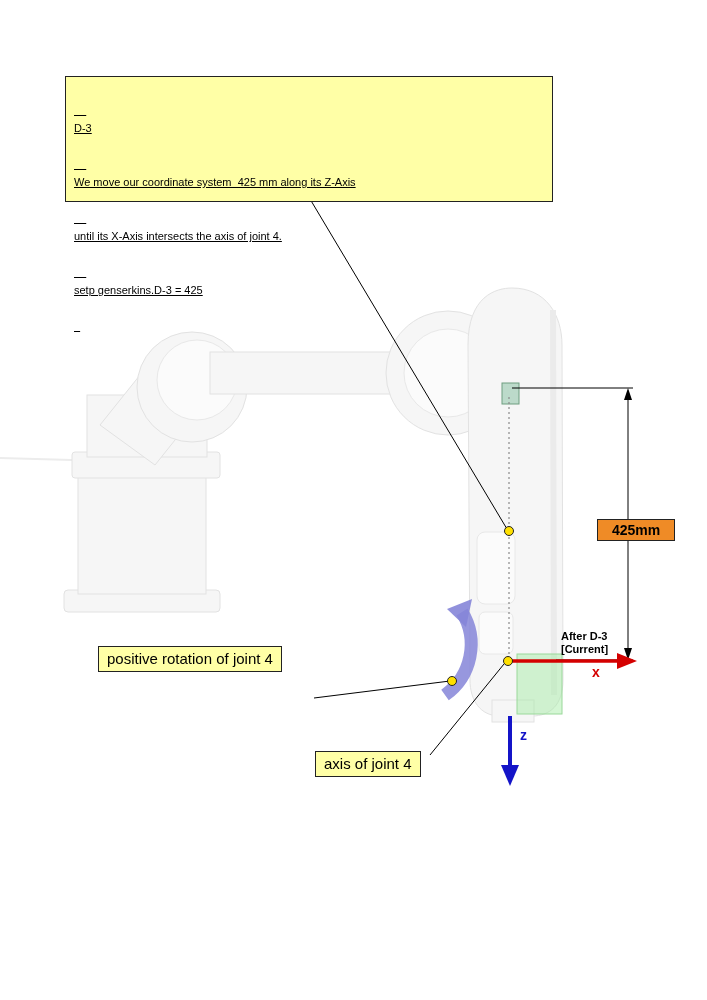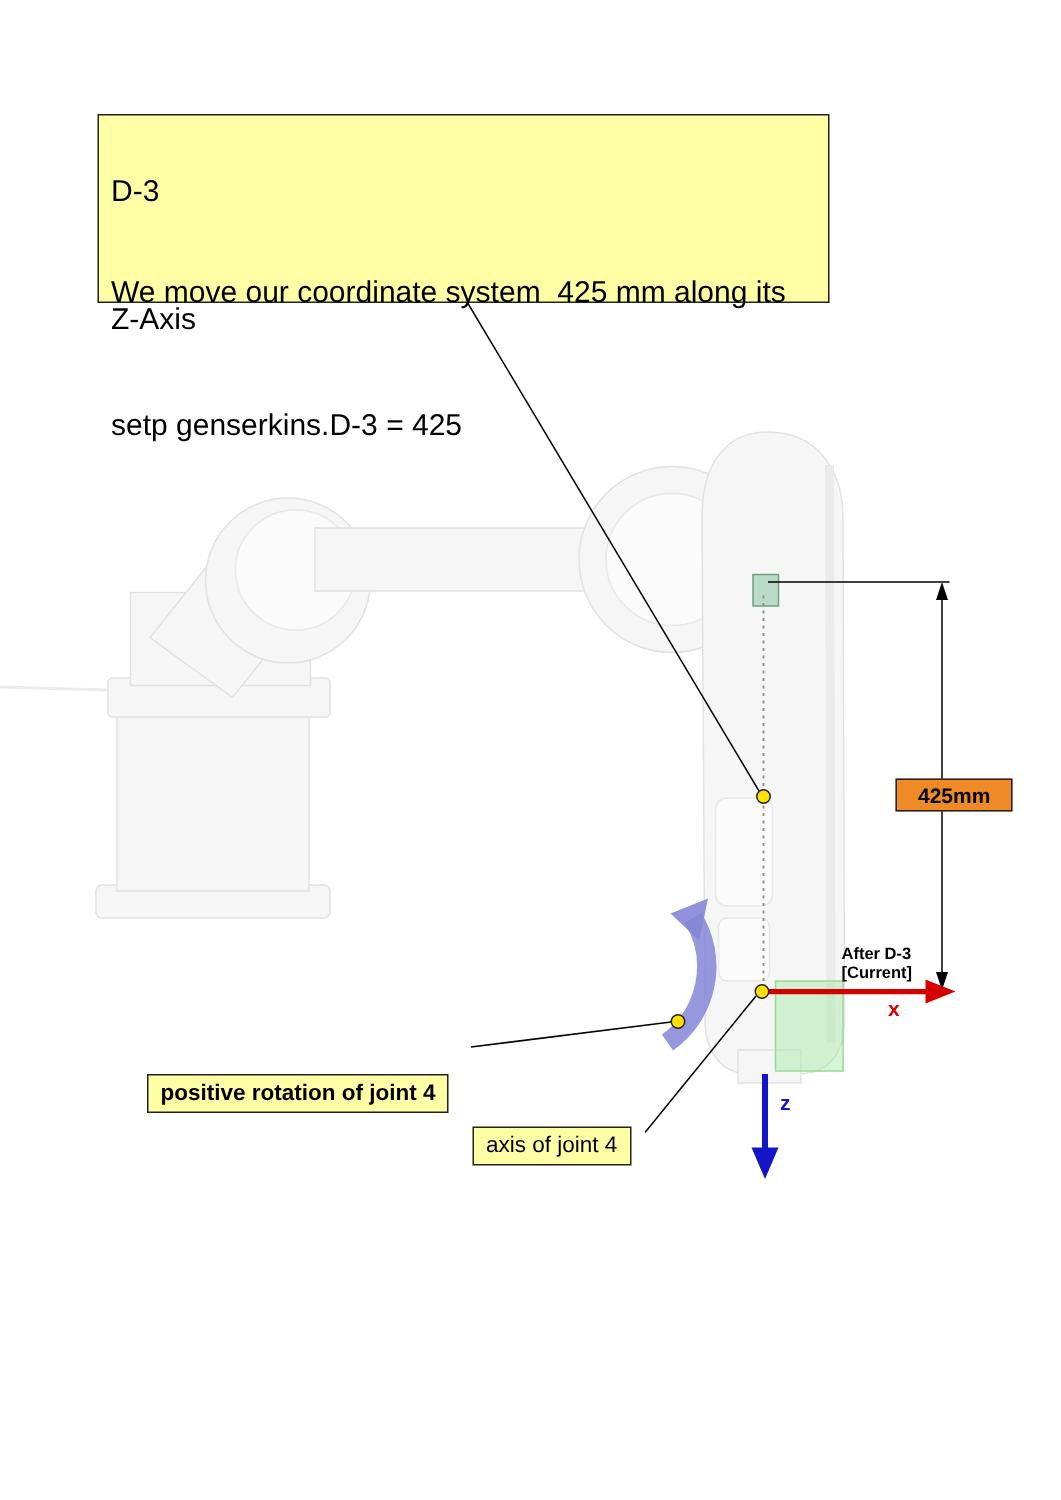--- a/index.html
+++ b/index.html
@@ -13,29 +13,29 @@
   }
   html,body{margin:0;padding:0;background:#fff;}
   #canvas{
     position:relative;width:707px;height:1000px;background:#ffffff;
     font-family:"Liberation Sans",sans-serif;color:#000;overflow:hidden;
   }
   #scene{position:absolute;left:0;top:0;}
   .callout{
     position:absolute;left:65px;top:76px;width:470px;height:112px;
     background:var(--callout_bg);border:1px solid #222;
-    padding:6px 8px;font-size:20px;line-height:18px;white-space:pre-wrap;
+    padding:6px 8px;font-size:11px;line-height:18px;white-space:pre-wrap;text-decoration:underline;
   }
-  .callout .body{margin-top:13px;}
-  .callout .code{margin-top:17px;}
+  .callout .body{}
+  .callout .code{margin-top:0;}
   .yellow-label{
     position:absolute;background:var(--label_bg);border:1px solid #222;
     padding:3px 8px;font-size:15px;line-height:18px;white-space:nowrap;
   }
-  #rot-label{left:98px;top:716px;font-weight:bold;}
+  #rot-label{left:98px;top:646px;}
   #axis-label{left:315px;top:751px;}
   .dim-label{
     position:absolute;left:597px;top:519px;background:var(--dim_bg);
     border:1px solid #222;padding:2px 14px;font-size:14px;font-weight:bold;
     white-space:nowrap;
   }
   #frame-label{
     position:absolute;left:541px;top:630px;font-size:11px;font-weight:bold;
     line-height:13px;white-space:nowrap;margin-left:20px;
   }
@@ -125,20 +125,21 @@
     </g>
 
     <circle cx="509" cy="531" r="4.5" class="joint-dot"></circle>
     <circle cx="508" cy="661" r="4.5" class="joint-dot"></circle>
     <circle cx="452" cy="681" r="4.5" class="joint-dot"></circle>
   </svg>
 
   <div class="callout">
     <div class="title">D-3</div>
     <div class="body">We move our coordinate system  425 mm along its Z-Axis</div>
+    <div>until its X-Axis intersects the axis of joint 4.</div>
     <div class="code">setp genserkins.D-3 = 425</div>
   </div>
 
   <div class="dim-label">425mm</div>
 
   <div class="yellow-label" id="rot-label">positive rotation of joint 4</div>
   <div class="yellow-label" id="axis-label">axis of joint 4</div>
 
   <div id="frame-label">
     <div>After D-3</div>

